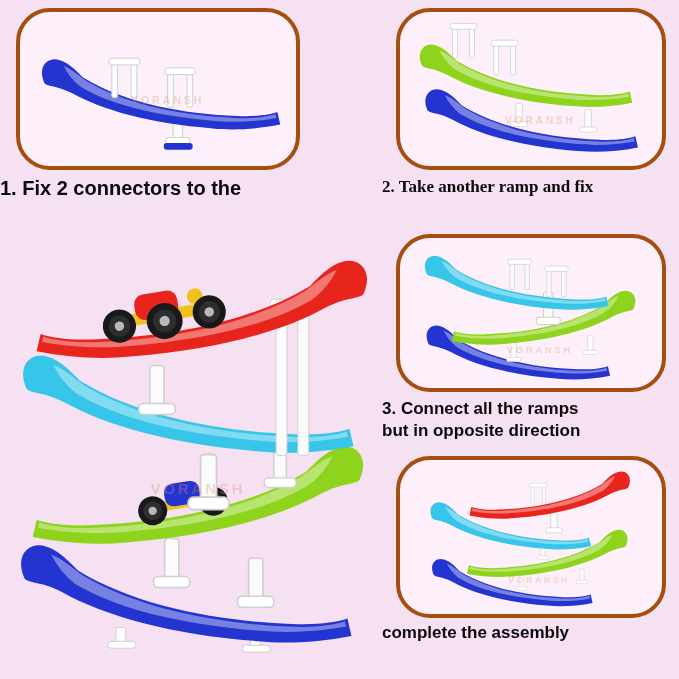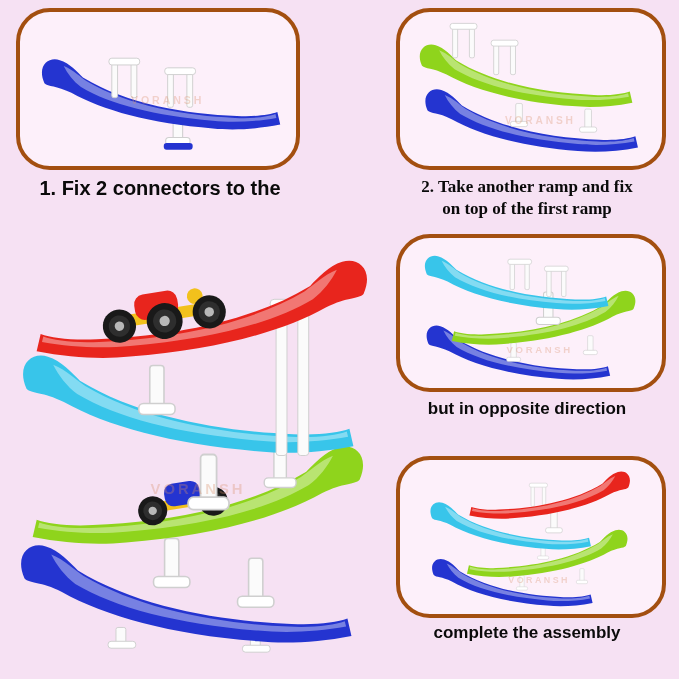--- a/index.html
+++ b/index.html
@@ -11,21 +11,21 @@
   .panel{
     position:absolute;box-sizing:border-box;
     background:var(--panel_bg,#fdf0fa);
     border:4px solid var(--panel_border,#a34f10);
     border-radius:34px;overflow:hidden;
   }
   .panel svg{width:100%;height:100%;display:block;}
   .mainfig{position:absolute;}
   .mainfig svg{width:100%;height:100%;display:block;}
   .caption{
-    position:absolute;text-align:center;font-weight:bold;
+    position:absolute;text-align:left;font-weight:bold;
     color:var(--text,#0a0a0a);
   }
   .cap-lg{font-size:20px;line-height:1.25;}
   .cap-sm{font-size:17px;line-height:1.3;}
   .caption span{display:block;}
   .c-blue{color:var(--ramp_blue,#2434d0);}
   .c-cyan{color:var(--ramp_cyan,#38c5ea);}
   .c-green{color:var(--ramp_green,#8fd41c);}
   .c-red{color:var(--ramp_red,#e8251d);}
   .f-yellow{fill:var(--car_yellow,#f2c11c);}
@@ -84,37 +84,37 @@
       <use href="#support-shape" transform="translate(118,98) scale(0.8)"></use>
       <use href="#support-shape" transform="translate(192,104) scale(0.8)"></use>
       <use href="#ramp-shape" class="c-green" transform="translate(14,30) scale(0.92)"></use>
       <use href="#goalpost-shape" transform="translate(56,14) scale(0.9)"></use>
       <use href="#goalpost-shape" transform="translate(100,32) scale(0.9)"></use>
       <text class="wm" x="150" y="120" font-size="11" text-anchor="middle">VORANSH</text>
     </svg>
   </div>
   <div class="caption cap-sm" style="left:382px;top:176px;width:290px;font-family:Liberation Serif, serif;">
     <span>2. Take another ramp and fix</span>
-    <span>on top of the first ramp</span>
   </div>
 
   <div class="panel" style="left:396px;top:234px;width:270px;height:158px;">
     <svg viewBox="0 0 280 172" preserveAspectRatio="xMidYMid meet">
       <use href="#ramp-shape" class="c-blue" transform="translate(14,96) scale(0.85)"></use>
       <use href="#support-shape" transform="translate(112,120) scale(0.7)"></use>
       <use href="#support-shape" transform="translate(200,112) scale(0.7)"></use>
       <use href="#ramp-shape" class="c-green" transform="translate(266,56) scale(-0.85,0.85)"></use>
       <use href="#support-shape" transform="translate(146,62) scale(1.2)"></use>
       <use href="#ramp-shape" class="c-cyan" transform="translate(12,16) scale(0.85)"></use>
       <use href="#goalpost-shape" transform="translate(116,26) scale(0.85)"></use>
       <use href="#goalpost-shape" transform="translate(158,34) scale(0.85)"></use>
       <text class="wm" x="150" y="132" font-size="11" text-anchor="middle">VORANSH</text>
     </svg>
   </div>
   <div class="caption cap-sm" style="left:382px;top:398px;width:290px;">
+    <span>3. Connect all the ramps</span>
     <span>but in opposite direction</span>
   </div>
 
   <div class="panel" style="left:396px;top:456px;width:270px;height:162px;">
     <svg viewBox="0 0 280 190" preserveAspectRatio="xMidYMid meet">
       <use href="#ramp-shape" class="c-blue" transform="translate(12,118) scale(0.8)"></use>
       <use href="#support-shape" transform="translate(122,142) scale(0.6)"></use>
       <use href="#support-shape" transform="translate(196,134) scale(0.6)"></use>
       <use href="#ramp-shape" class="c-green" transform="translate(265,82) scale(-0.8,0.8)"></use>
       <use href="#support-shape" transform="translate(148,104) scale(0.6)"></use>

